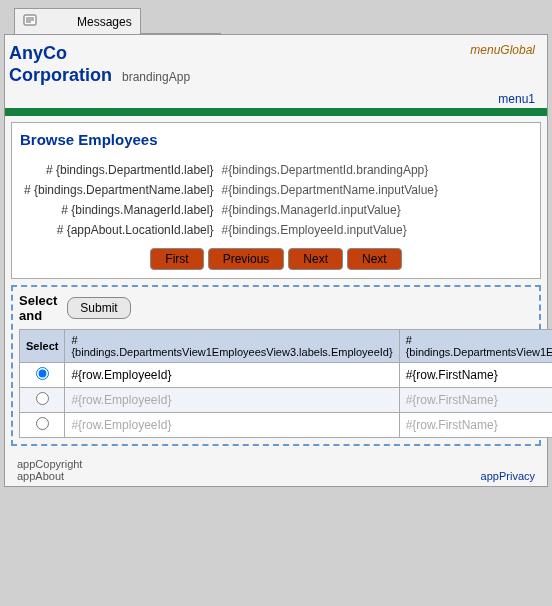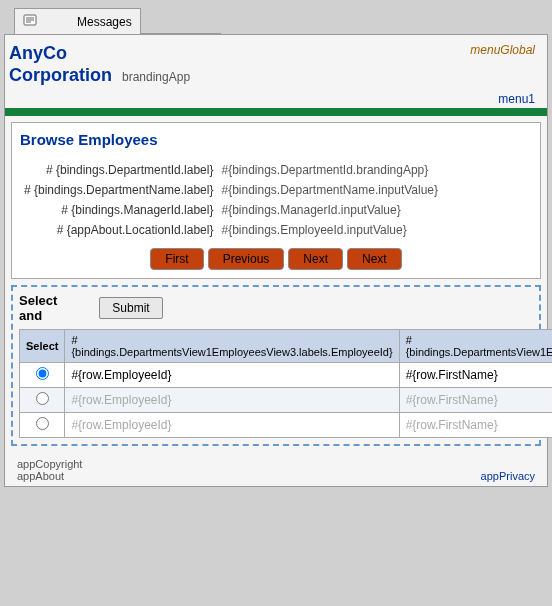--- a/index.html
+++ b/index.html
@@ -149,24 +149,23 @@
     }
     .and-label {
       font-size: 13px;
       font-weight: bold;
       color: #000;
     }
     .submit-btn {
       padding: 3px 12px;
       background: #e8e8e8;
       border: 1px solid #888;
-      border-radius: 2px;
+      border-radius: 8px;
       cursor: pointer;
       font-size: 12px;
-      margin-left: 32px;
     }
 
     
     .data-table {
       width: 100%;
       border-collapse: collapse;
       border: 1px solid #aaa;
       background: #fff;
     }
     .data-table th {

